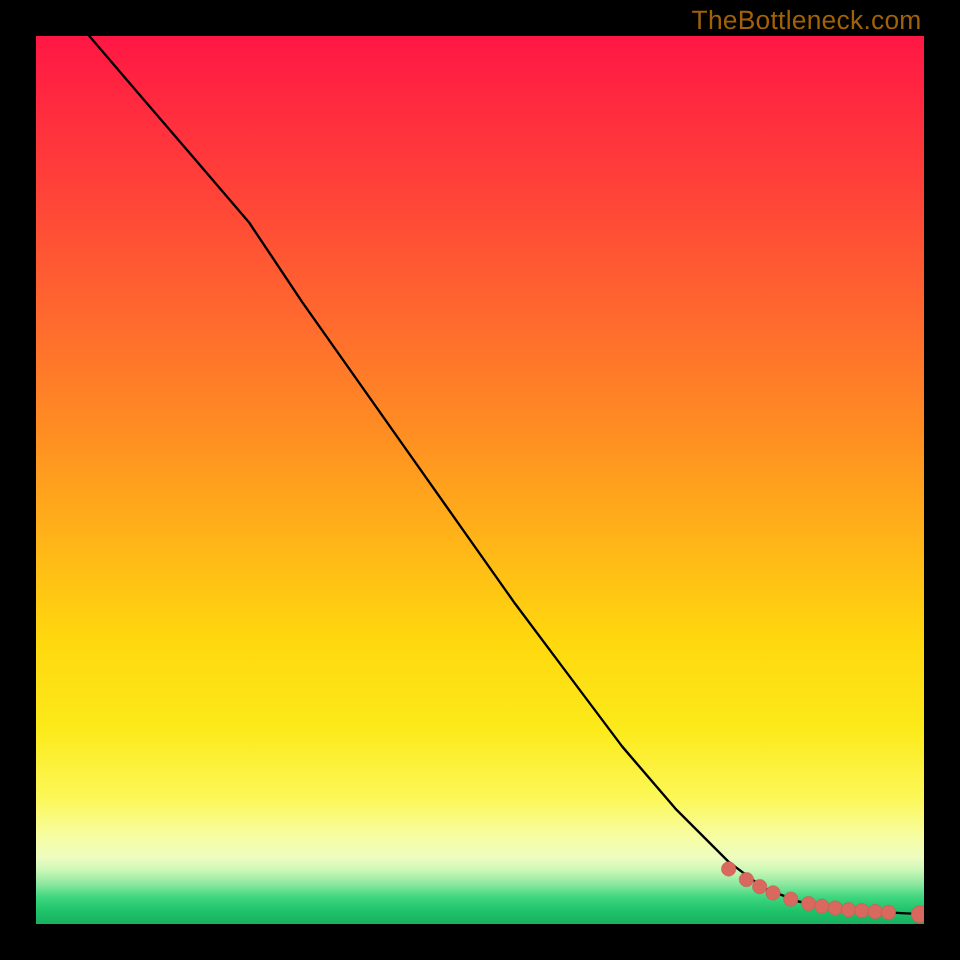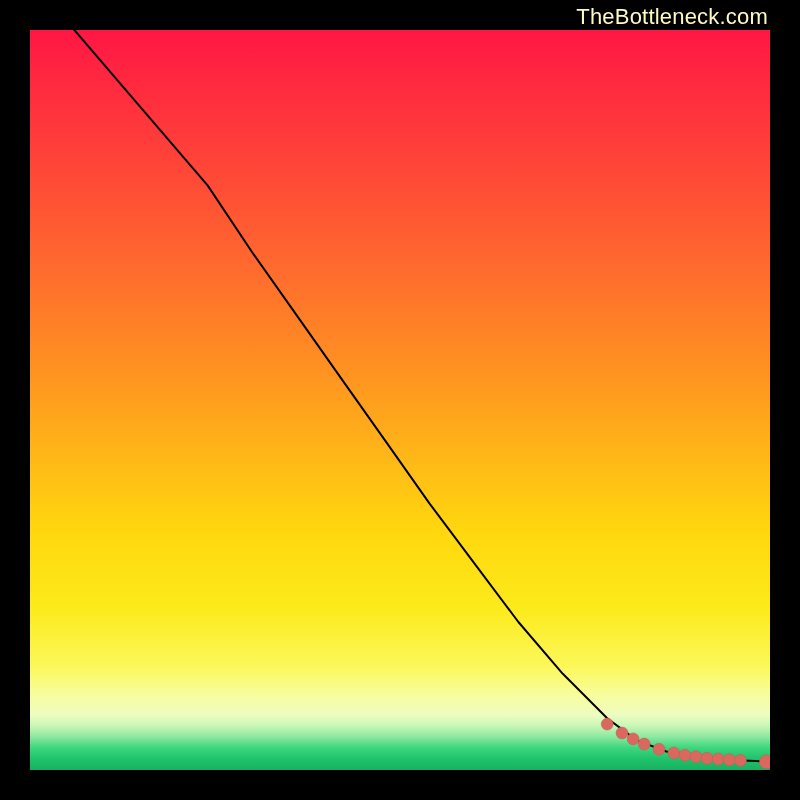--- a/index.html
+++ b/index.html
@@ -41,21 +41,21 @@
       #8de8a0 95.5%,
       #3dd67e 97%,
       #1fc36a 98.5%,
       #18b060 100%
     );
   }
   .watermark {
     position: absolute;
     top: 4px;
     right: 32px;
-    color: #fef9c3;
+    color: #a16207;
     font-size: 22px;
     font-weight: 500;
     letter-spacing: 0.2px;
     user-select: none;
   }
   svg.overlay {
     position: absolute;
     left: 30px;
     top: 30px;
     width: 740px;

